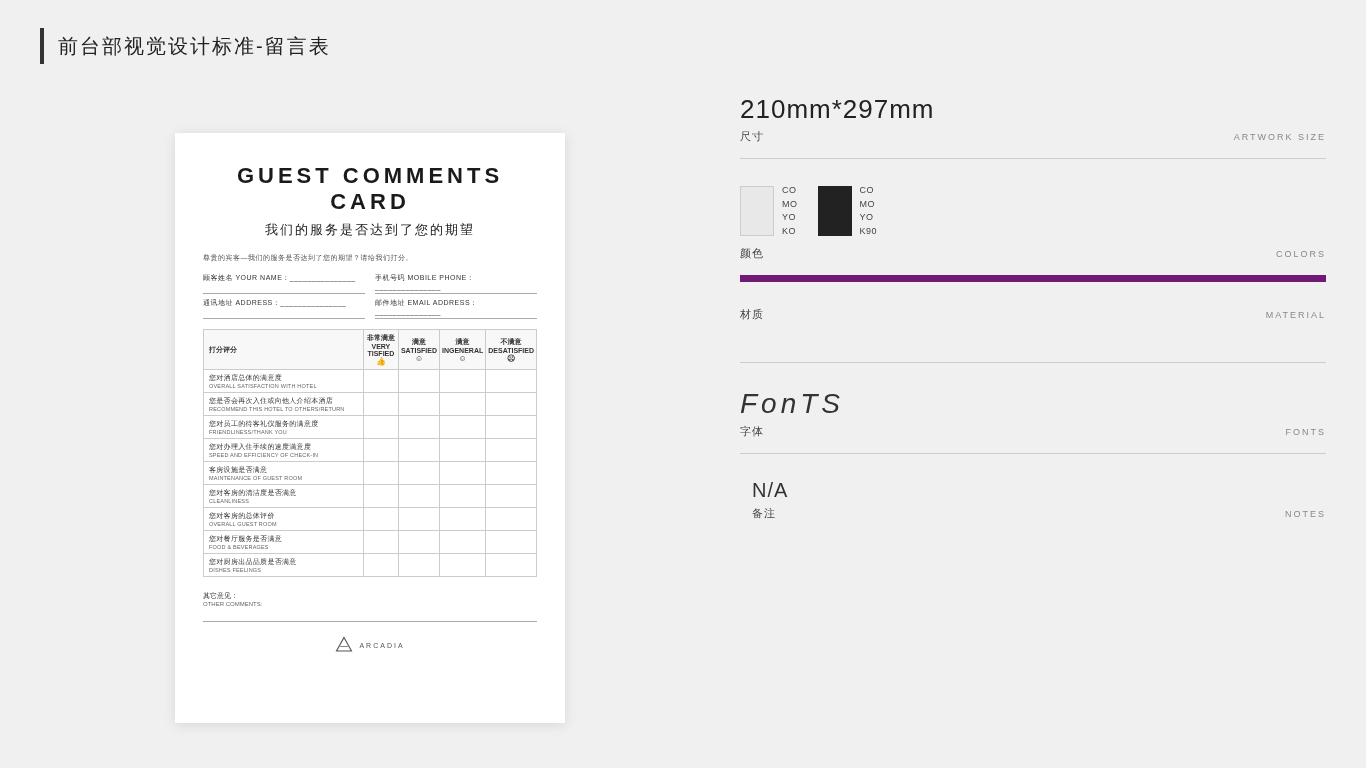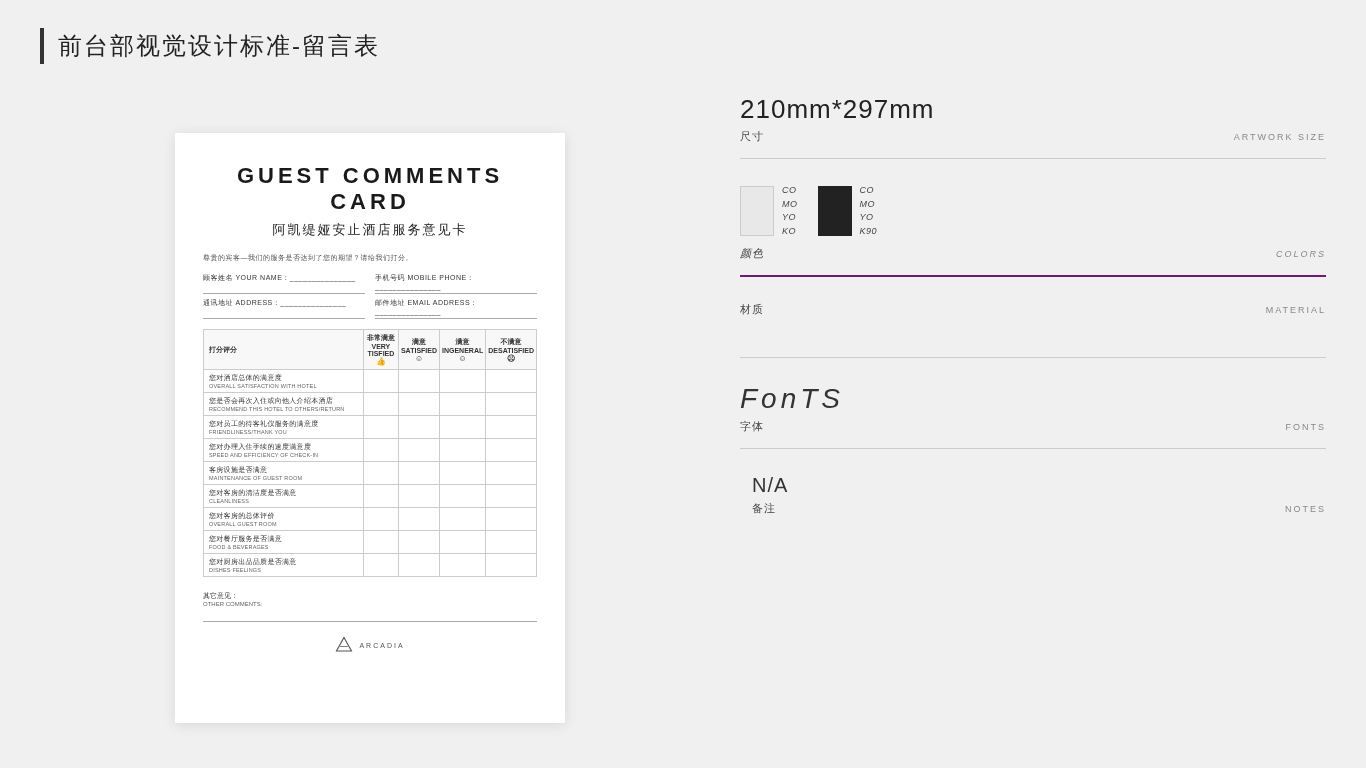--- a/index.html
+++ b/index.html
@@ -19,21 +19,21 @@
       padding: 28px 40px 20px 40px;
       gap: 14px;
     }
     .title-bar {
       width: 4px;
       height: 36px;
       background: #333;
       flex-shrink: 0;
     }
     .page-title {
-      font-size: 24px;
+      font-size: 20px;
       color: #222;
       font-weight: 400;
       letter-spacing: 2px;
     }
 
     
     .main-content {
       display: flex;
       padding: 0 40px;
       gap: 40px;
@@ -203,22 +203,21 @@
     .label-en {
       font-size: 9px;
       color: #888;
       letter-spacing: 2px;
       text-transform: uppercase;
     }
 
     
     .section-colors {
       padding: 14px 0 14px 0;
-      border-bottom: 2px solid #701a75;
-      font-style: italic;
+      border-bottom: 7px solid #701a75;
     }
     .colors-swatches {
       display: flex;
       gap: 20px;
       margin-bottom: 8px;
     }
     .swatch-group {
       display: flex;
       align-items: center;
       gap: 8px;
@@ -284,21 +283,21 @@
   <div class="title-bar"></div>
   <h1 class="page-title">前台部视觉设计标准-留言表</h1>
 </div>
 
 <div class="main-content">
 
   <div class="card-preview-area">
     <div class="card-paper">
 
       <div class="card-title-en">GUEST COMMENTS CARD</div>
-      <div class="card-title-cn">阿凯缇娅安止酒店服务意见卡</div>
+      <div class="card-title-cn">我们的服务是否达到了您的期望</div>
       <div class="card-intro">尊贵的宾客—我们的服务是否达到了您的期望？请给我们打分。</div>
 
       <div class="card-fields">
         <div class="card-field">顾客姓名 YOUR NAME：_______________</div>
         <div class="card-field">手机号码 MOBILE PHONE：_______________</div>
         <div class="card-field">通讯地址 ADDRESS：_______________</div>
         <div class="card-field">邮件地址 EMAIL ADDRESS：_______________</div>
       </div>
 
       <table class="rating-table">

